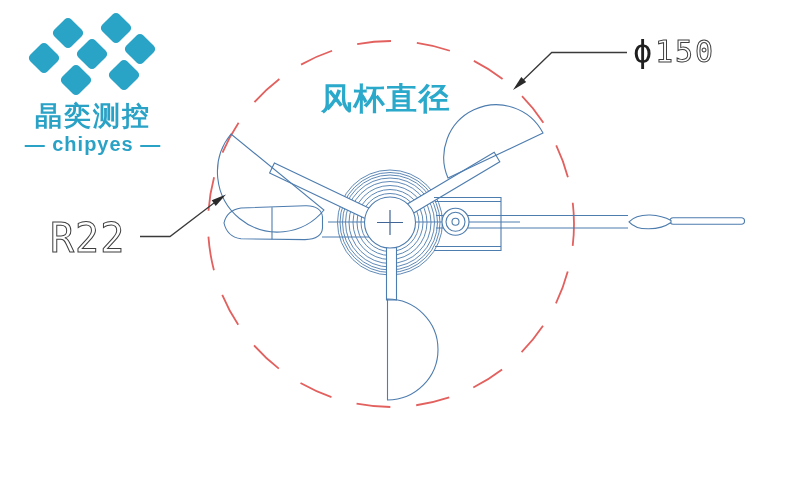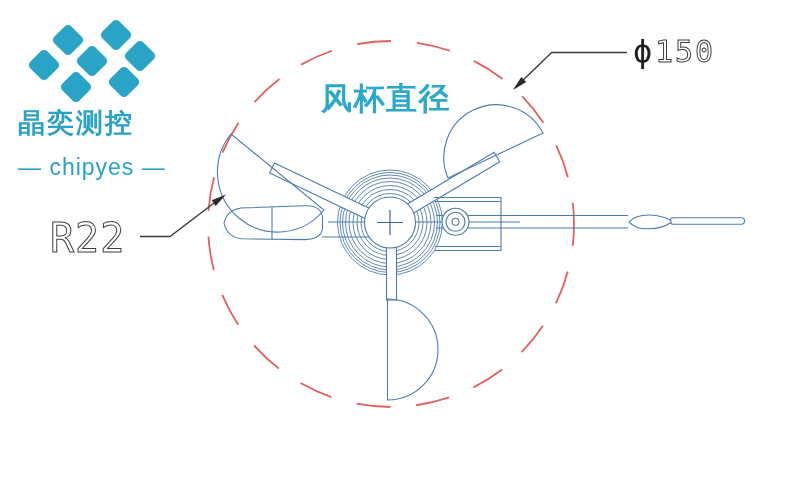--- a/index.html
+++ b/index.html
@@ -11,37 +11,37 @@
   .canvas {
     position: relative;
     width: 800px;
     height: 483px;
     background: #ffffff;
     overflow: hidden;
   }
   .logo {
     position: absolute;
     left: 18px;
-    top: 11px;
+    top: 4px;
     width: 150px;
-    text-align: left;
+    text-align: center;
   }
   .logo svg { display: block; margin: 0 auto; }
   .brand-cn {
     margin-top: 3px;
     font-size: 27px;
     font-weight: bold;
     letter-spacing: 2px;
     color: #2aa2c6;
     line-height: 1.1;
   }
   .brand-en {
-    margin-top: 16px;
-    font-size: 23px;
-    font-weight: normal;
+    margin-top: 1px;
+    font-size: 20px;
+    font-weight: bold;
     letter-spacing: 1px;
     color: #2aa2c6;
     line-height: 1.1;
   }
   .drawing {
     position: absolute;
     left: 0;
     top: 0;
   }
   .dim-text {

